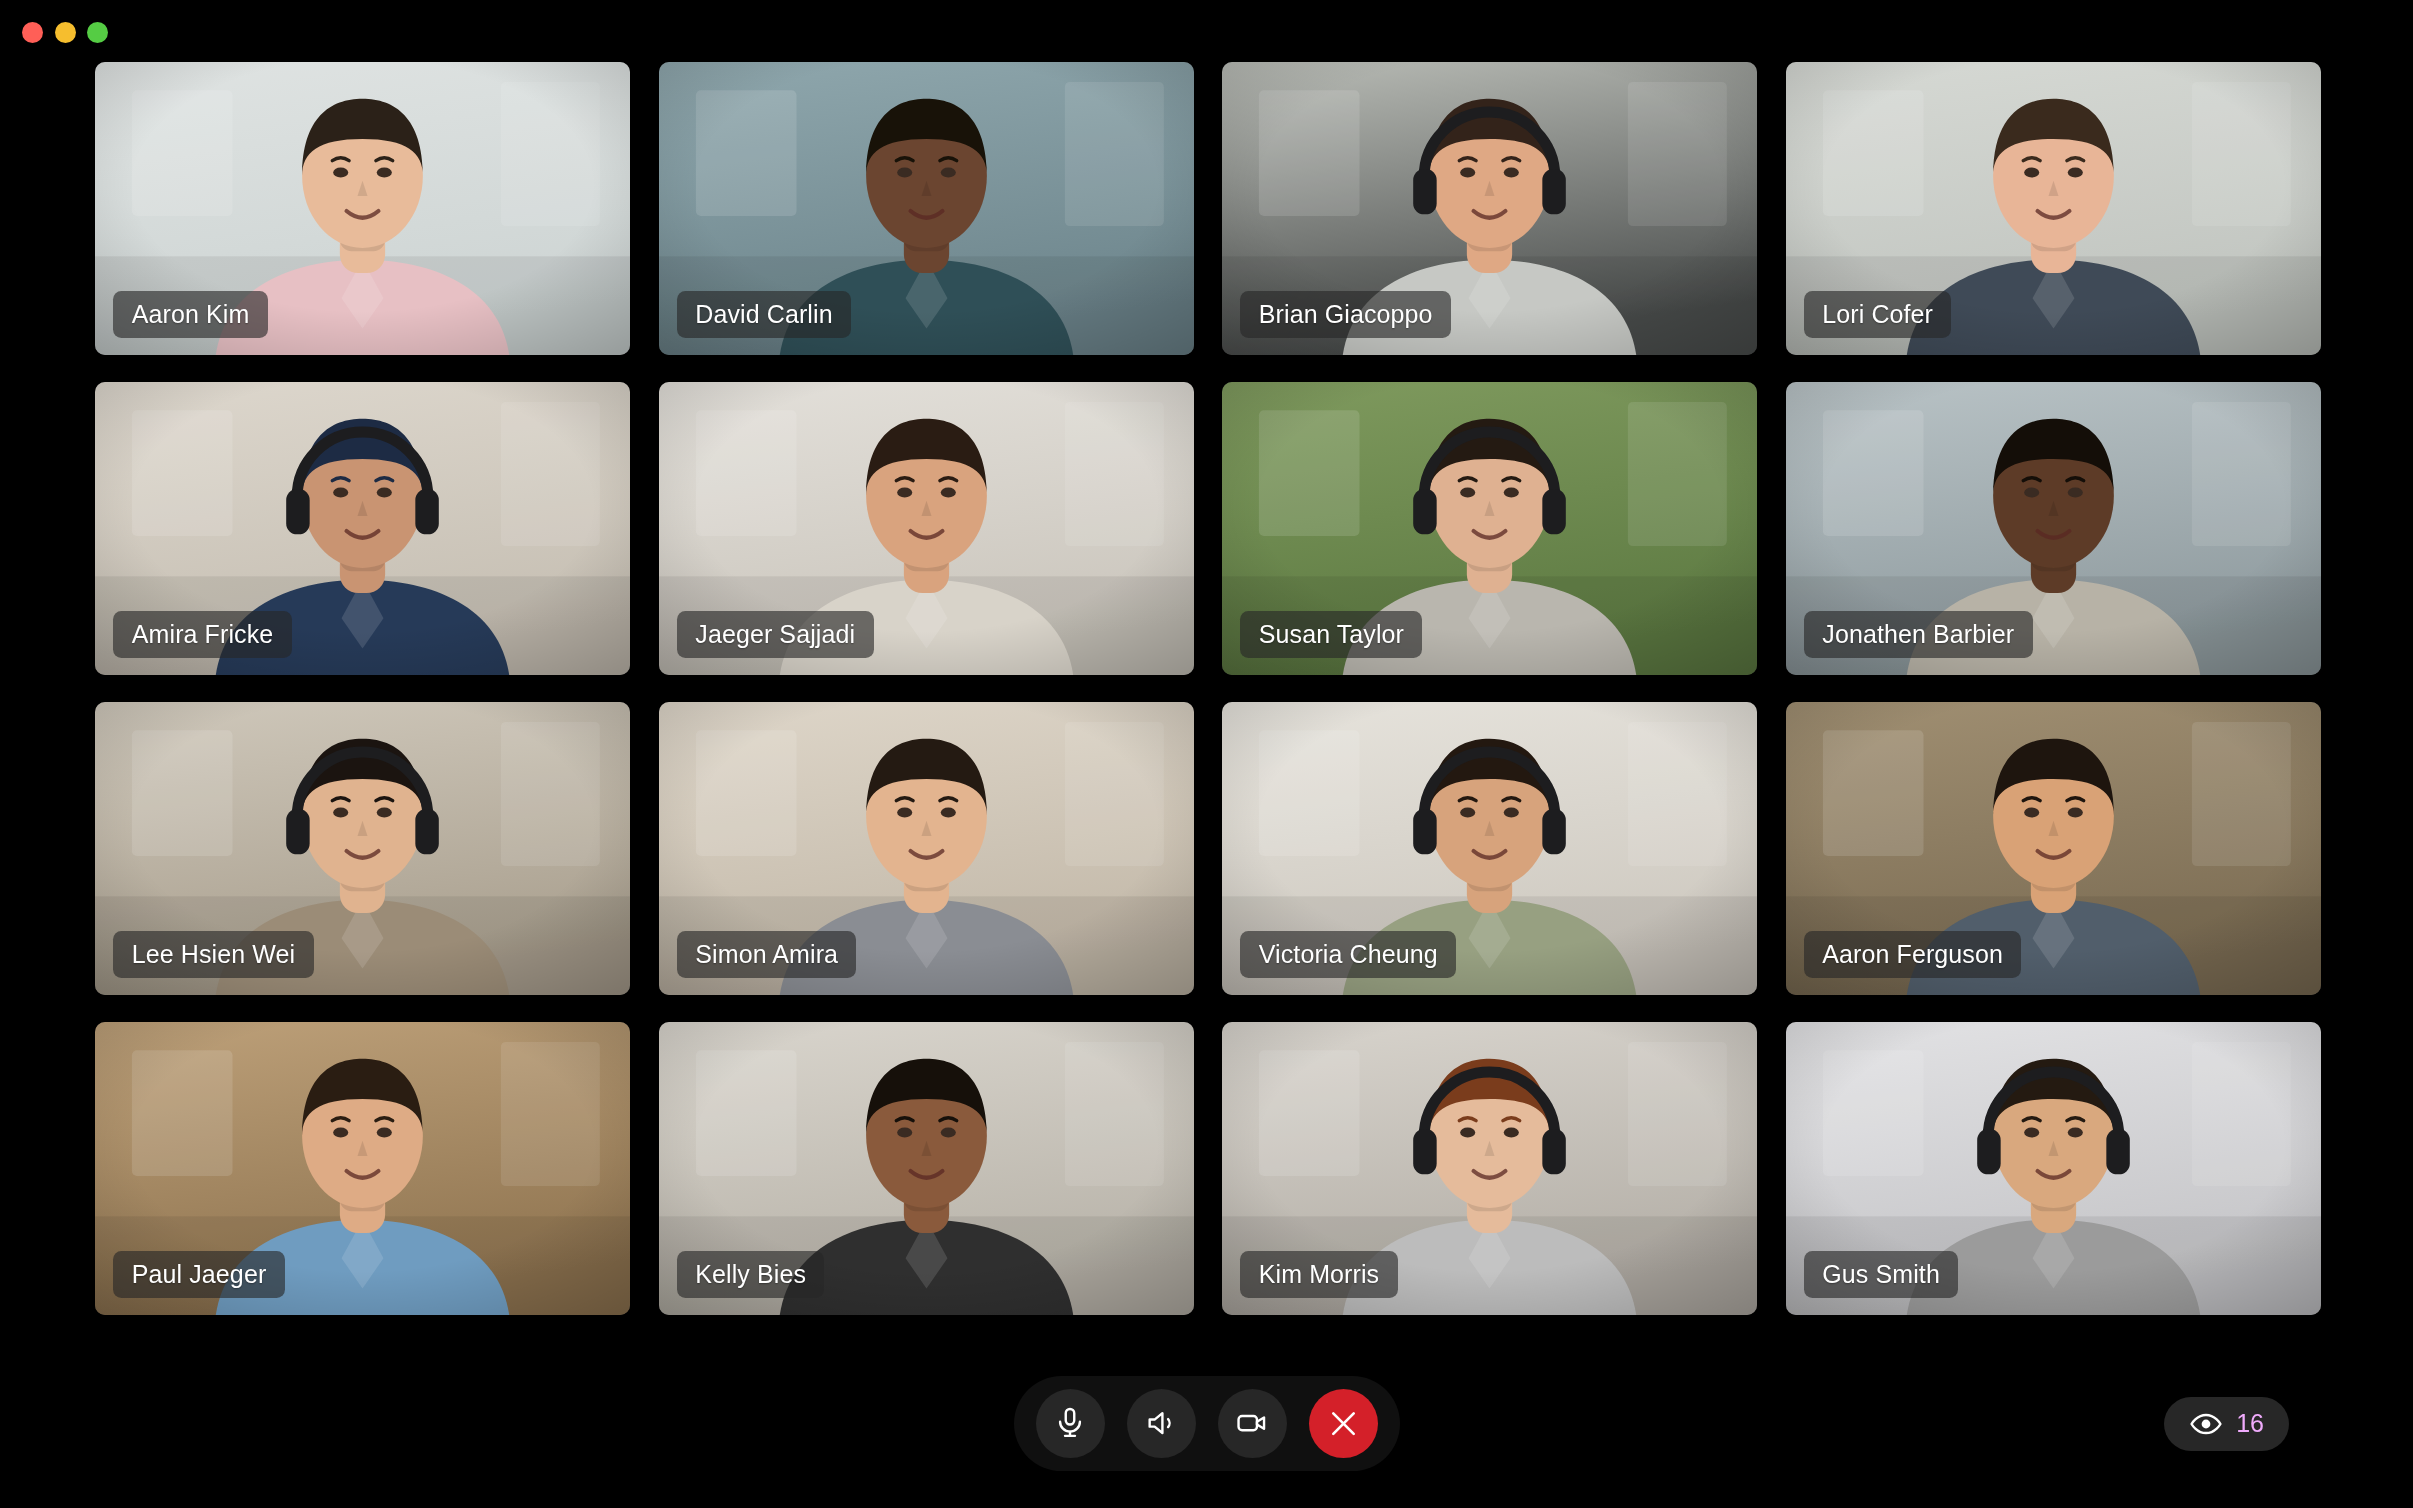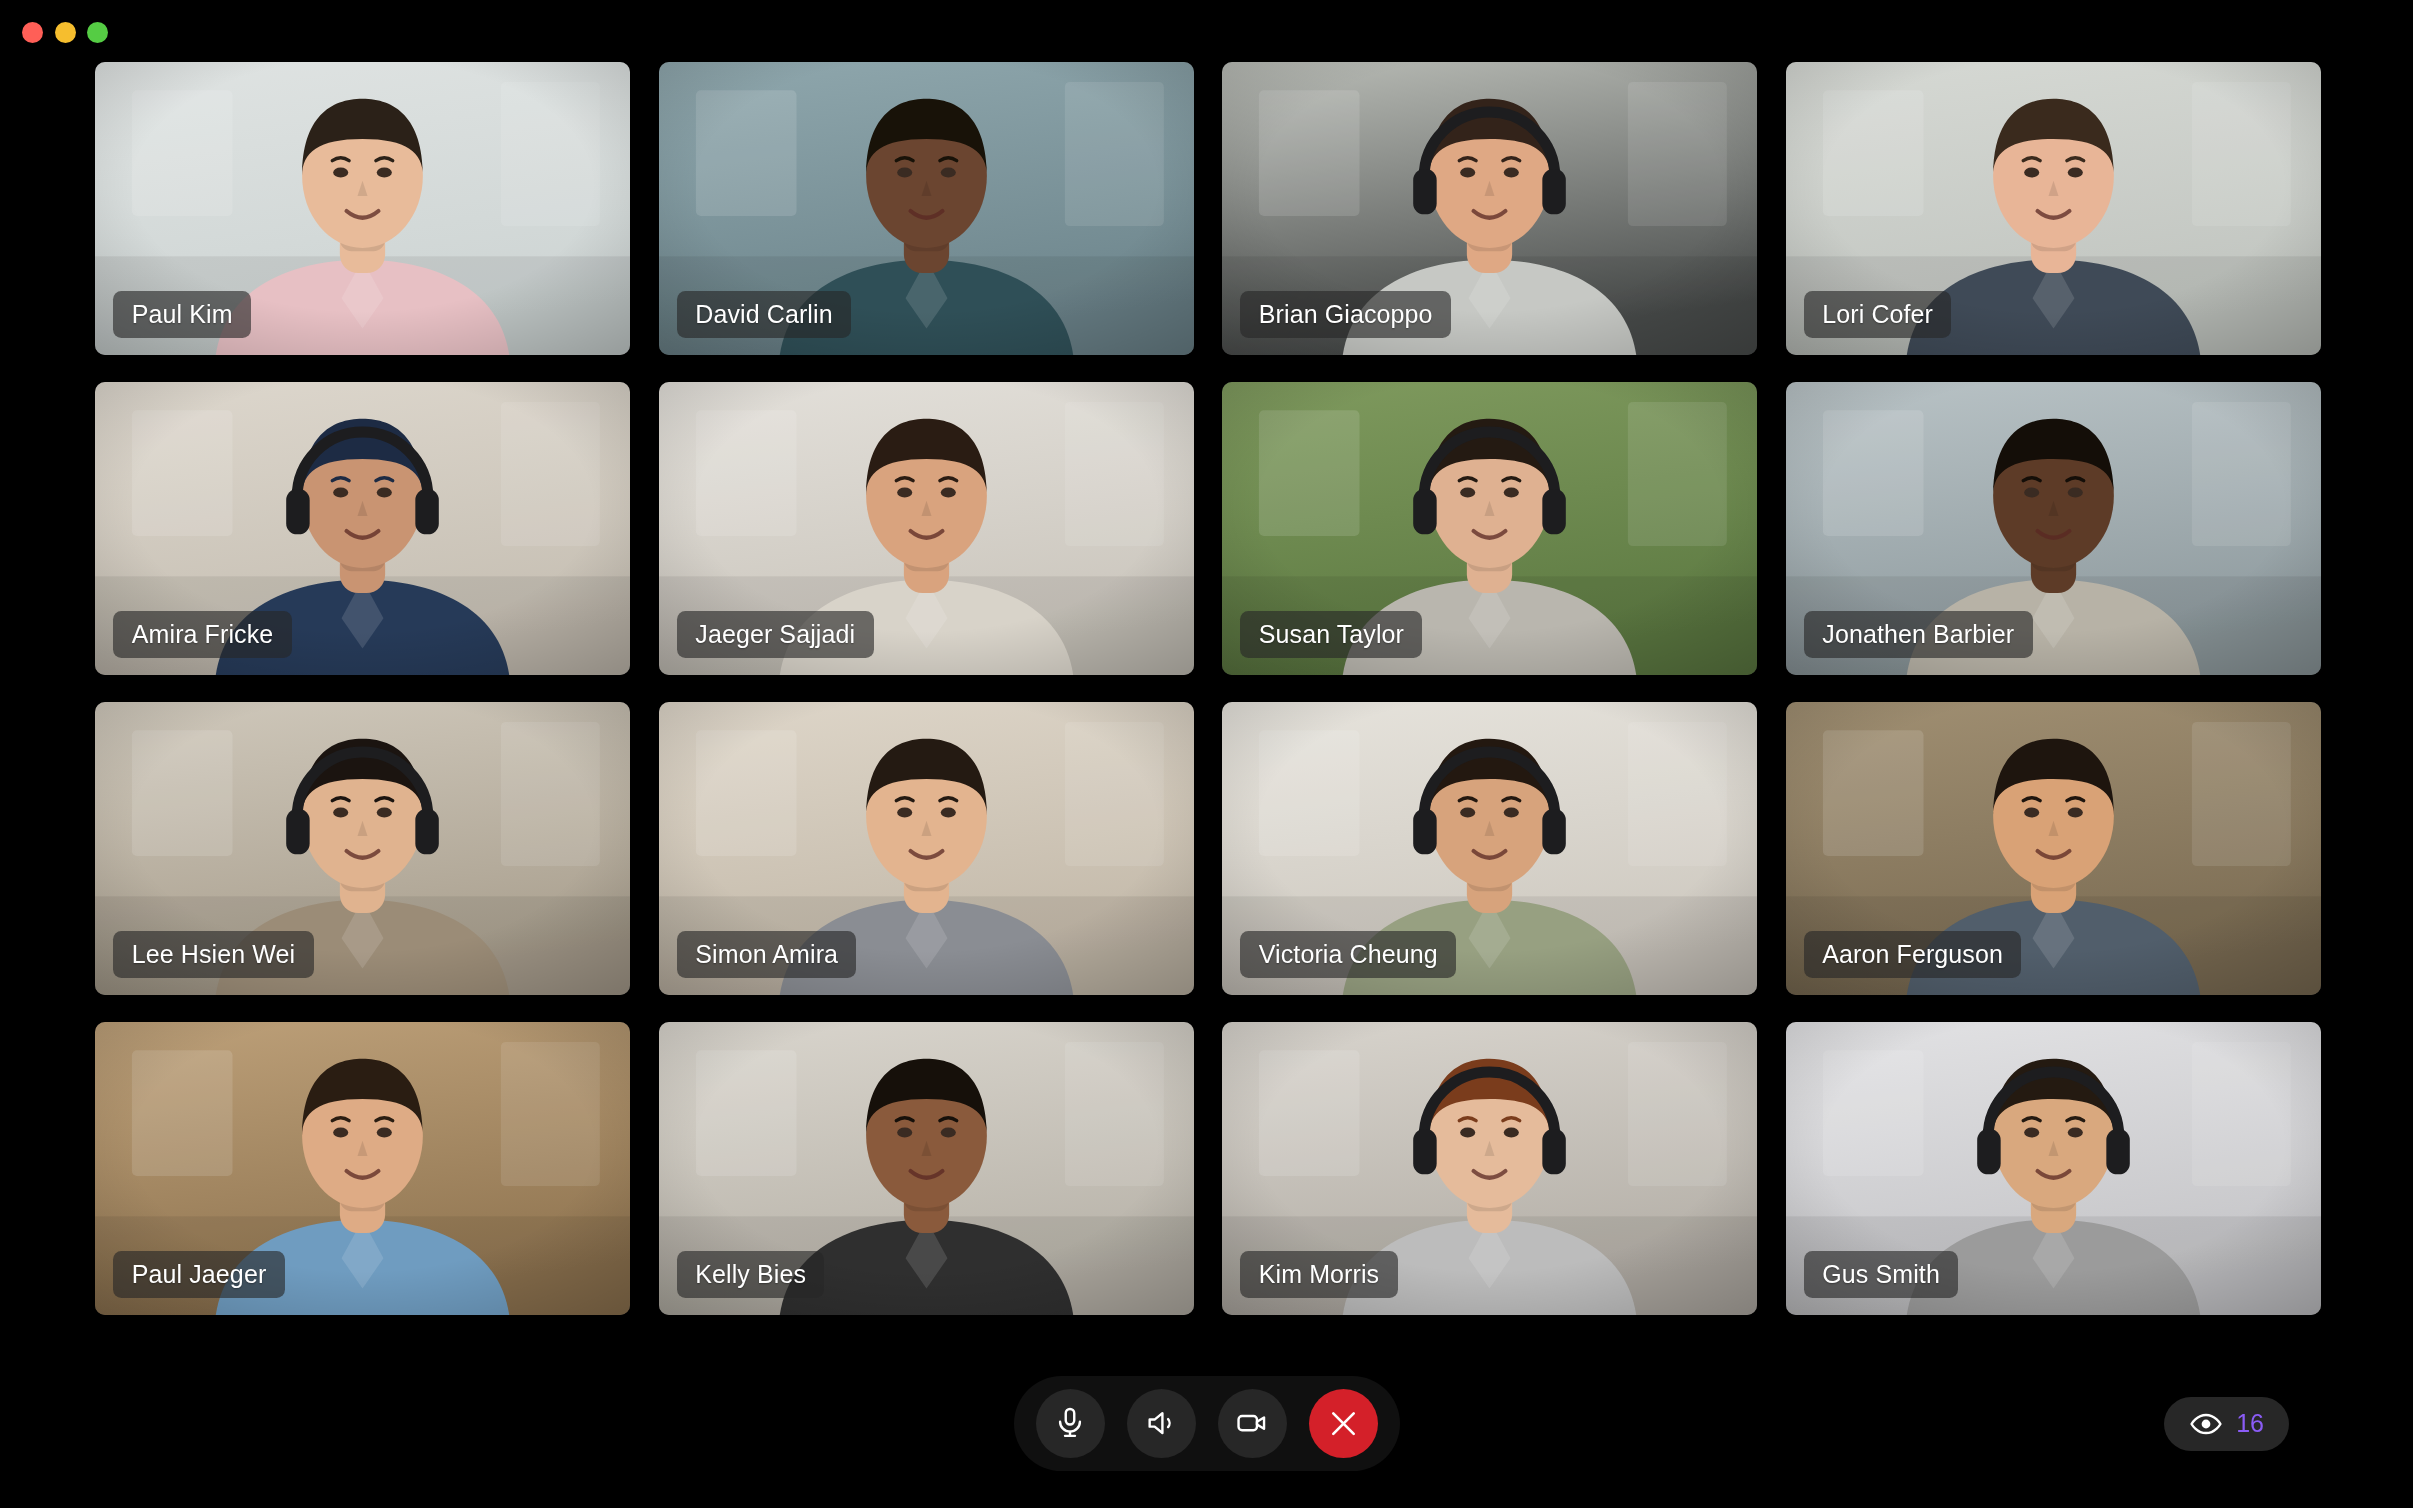--- a/index.html
+++ b/index.html
@@ -132,21 +132,21 @@
     right: 124px;
     top: 50%;
     transform: translateY(-50%);
     display: flex;
     align-items: center;
     gap: 13.4px;
     height: 54px;
     padding: 0 25px;
     border-radius: 28.5px;
     background: #272727;
-    color: #8b5cf6;
+    color: #f0abfc;
     font-size: 25px;
     font-family: "Liberation Sans", sans-serif;
   }
   .viewers svg { display: block; }
 </style>
 </head>
 <body>
 
 <div id="app">
 
@@ -180,21 +180,21 @@
           <ellipse cx="319" cy="136" rx="72" ry="86" fill="#e8bb9a"></ellipse>
           <path d="M247 136 C247 66 281 44 319 44 C357 44 391 66 391 136 C391 108 372 92 319 92 C266 92 247 108 247 136 Z" fill="#2b2118"></path>
           <ellipse cx="293" cy="132" rx="9" ry="6" fill="#3a2b22"></ellipse>
           <ellipse cx="345" cy="132" rx="9" ry="6" fill="#3a2b22"></ellipse>
           <path d="M283 118 q10 -7 20 0" stroke="#2b2118" stroke-width="4" fill="none" stroke-linecap="round"></path>
           <path d="M335 118 q10 -7 20 0" stroke="#2b2118" stroke-width="4" fill="none" stroke-linecap="round"></path>
           <path d="M319 142 l-6 18 h12 z" fill="rgba(0,0,0,0.10)"></path>
           <path d="M300 178 q19 16 38 0" stroke="rgba(90,40,35,0.75)" stroke-width="5" fill="none" stroke-linecap="round"></path>
           <rect x="0" y="0" width="638" height="350" fill="url(#vgg0)"></rect>
         </svg>
-        <div class="name-label">Paul Kim</div>
+        <div class="name-label">Aaron Kim</div>
       </div>
       <div class="tile">
         <svg class="portrait" viewBox="0 0 638 350" preserveAspectRatio="xMidYMid slice">
           <defs>
             <linearGradient id="bgg1" x1="0" y1="0" x2="0.25" y2="1">
               <stop offset="0%" stop-color="#8fa7ad"></stop>
               <stop offset="100%" stop-color="#6d858c"></stop>
             </linearGradient>
             <radialGradient id="vgg1" cx="0.5" cy="0.42" r="0.78">
               <stop offset="55%" stop-color="rgba(0,0,0,0)"></stop>

